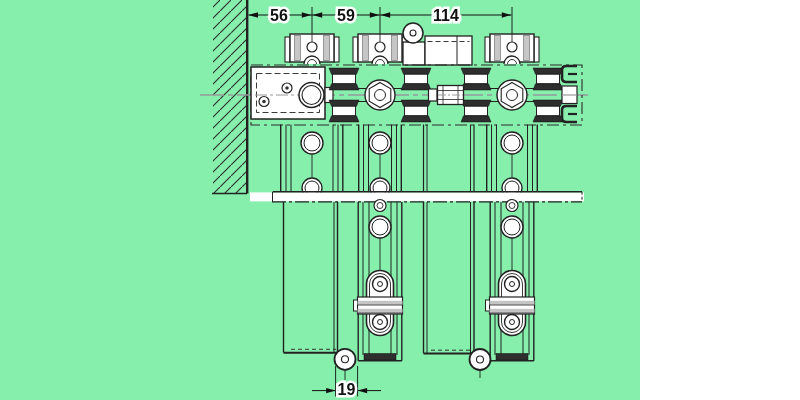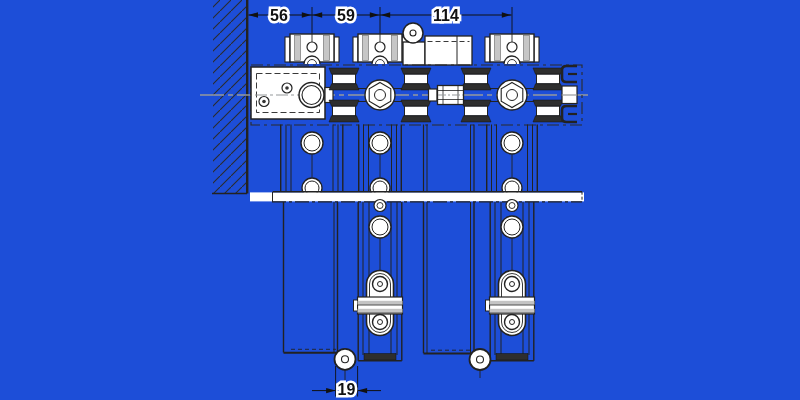--- a/index.html
+++ b/index.html
@@ -1,16 +1,16 @@
 <!DOCTYPE html>
 <html><head>
 <meta charset="utf-8">
 <style>
   html,body{margin:0;padding:0;background:#fff}
-  .canvas{position:relative;width:800px;height:400px;background:#1d4ed8;overflow:hidden;
+  .canvas{position:relative;width:640px;height:400px;background:#86efac;overflow:hidden;
           font-family:"Liberation Sans",sans-serif}
   svg{display:block}
   .ln{stroke:#222;fill:none}
   .wf{fill:#fff;stroke:#222}
   .df{fill:#2e2e2e;stroke:#111;stroke-width:.5}
   .gf{fill:#c6c6c6;stroke:#777;stroke-width:.7}
   .cl{stroke:#95999c;fill:none}
   .dim{stroke:#111;fill:none}
   .af{fill:#111;stroke:none}
   .lbl{font:bold 16px "Liberation Sans",sans-serif;fill:#111;text-anchor:middle;

